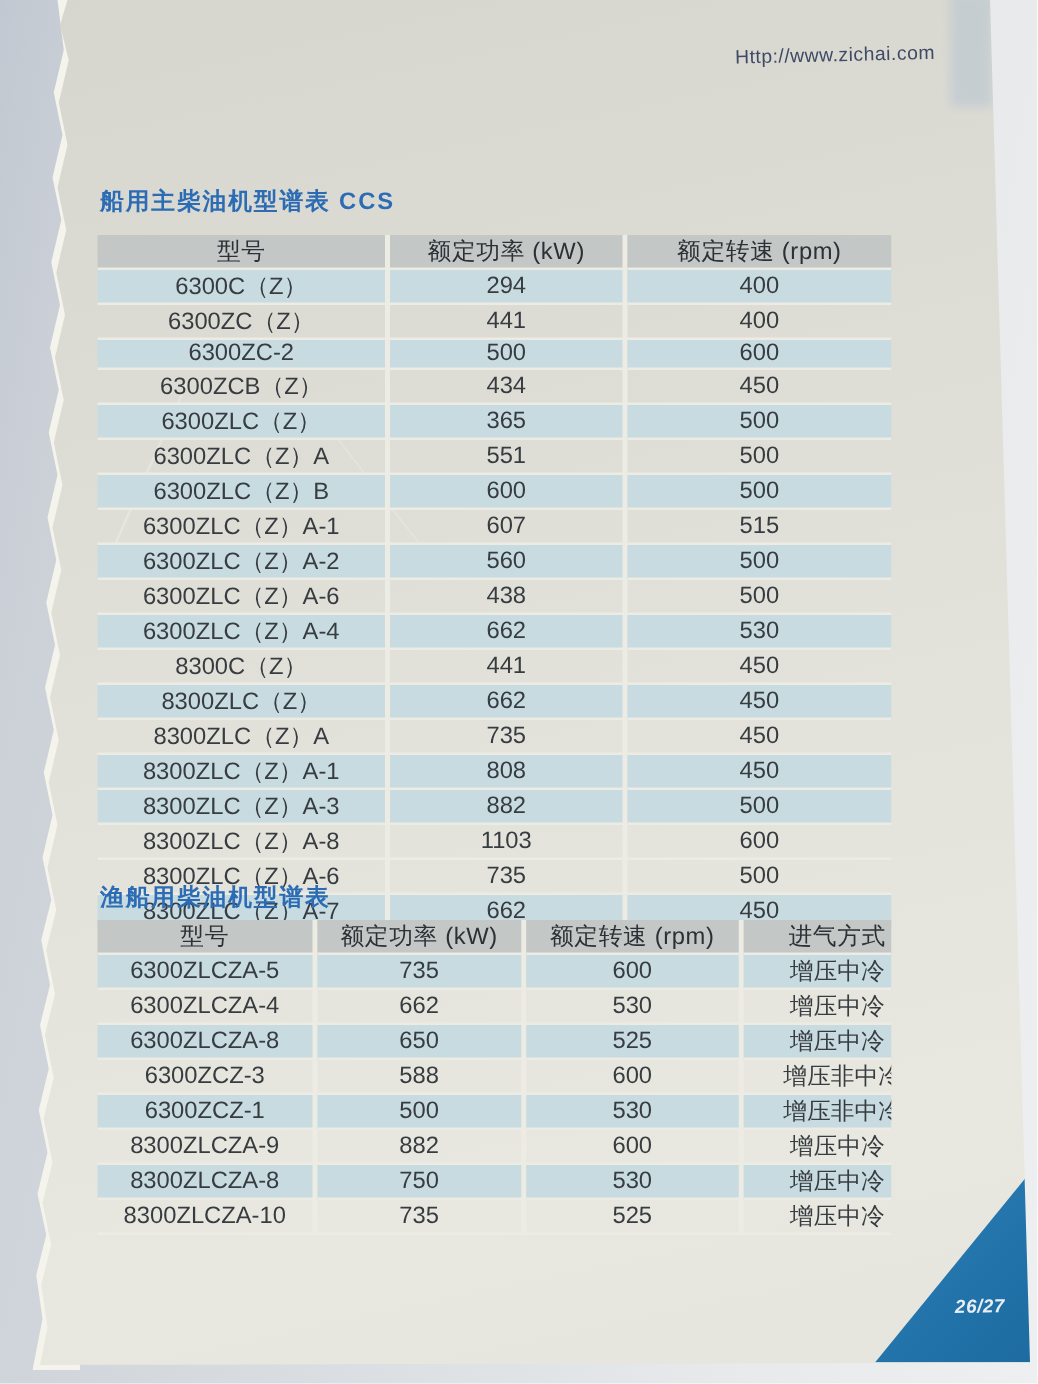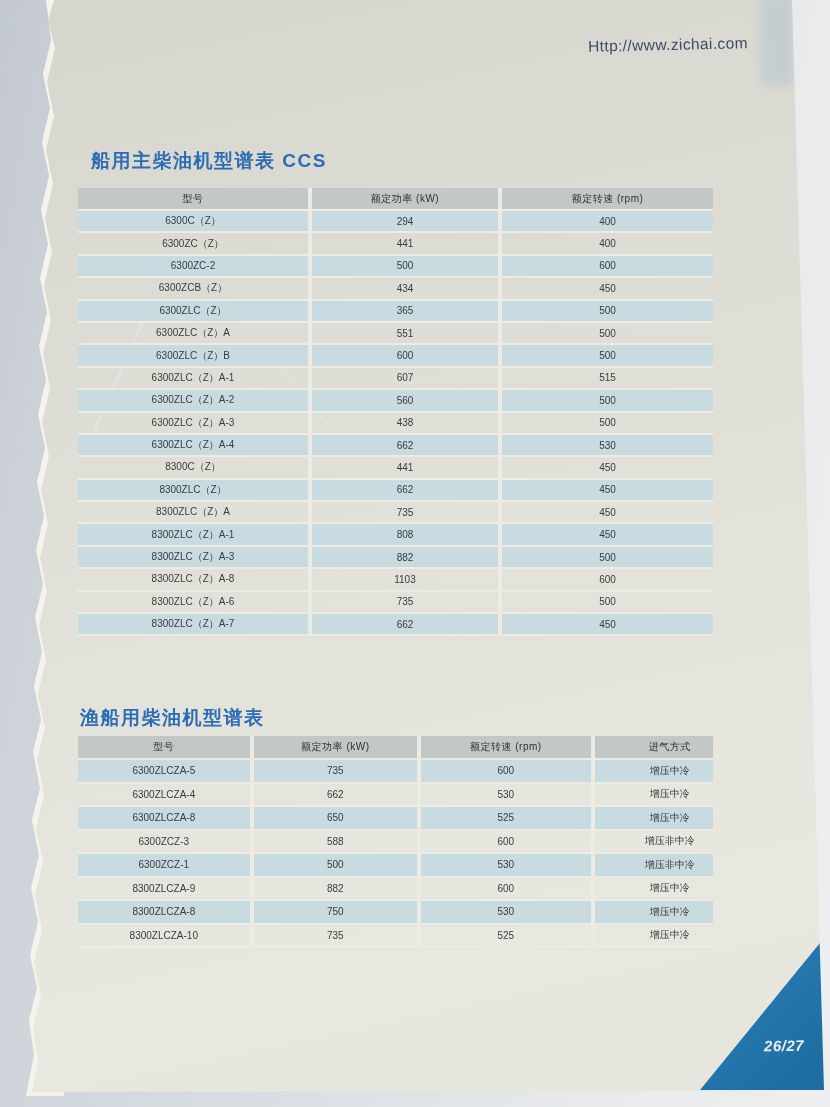--- a/index.html
+++ b/index.html
@@ -39,27 +39,27 @@
   .site-url{
     position:absolute;left:588px;top:36px;
     font-size:15.5px;letter-spacing:.4px;color:#3e4a66;
     transform:rotate(-1.3deg);
   }
   .section-title{
     position:absolute;left:80px;
     font-size:19px;font-weight:600;letter-spacing:1.5px;
     color:var(--accent);
   }
-  .title-1{top:148px;margin-left:11px;}
+  .title-1{top:148px;}
   .title-2{top:705px;}
 
   table.data-table{
     position:absolute;left:78px;width:635px;
     border-collapse:separate;border-spacing:0;table-layout:fixed;
-    font-size:10px;
+    font-size:19px;
   }
   .data-table th,.data-table td{
     box-sizing:border-box;text-align:center;vertical-align:middle;
     padding:0;white-space:nowrap;overflow:hidden;
     border-right:4px solid var(--gap);
     border-bottom:2px solid var(--gap);
     font-weight:normal;
   }
   .data-table th:last-child,.data-table td:last-child{border-right:none;}
   .data-table th{background:var(--header-bg);color:#2c3135;letter-spacing:.5px;}
@@ -158,21 +158,21 @@
             <td>6300ZLC（Z）A-1</td>
             <td>607</td>
             <td>515</td>
           </tr>
           <tr class="shade">
             <td>6300ZLC（Z）A-2</td>
             <td>560</td>
             <td>500</td>
           </tr>
           <tr>
-            <td>6300ZLC（Z）A-3</td>
+            <td>6300ZLC（Z）A-6</td>
             <td>438</td>
             <td>500</td>
           </tr>
           <tr class="shade">
             <td>6300ZLC（Z）A-4</td>
             <td>662</td>
             <td>530</td>
           </tr>
           <tr>
             <td>8300C（Z）</td>

